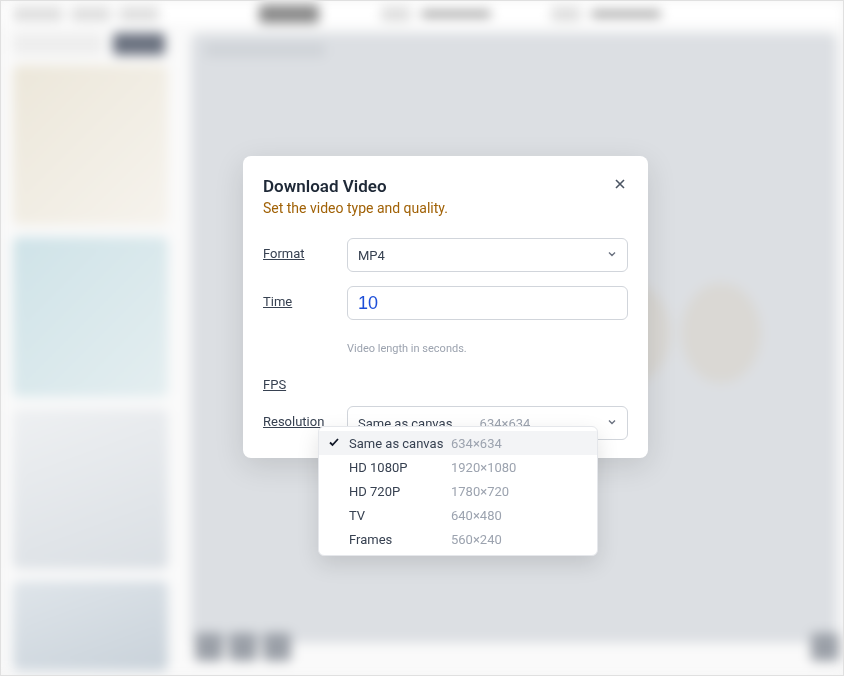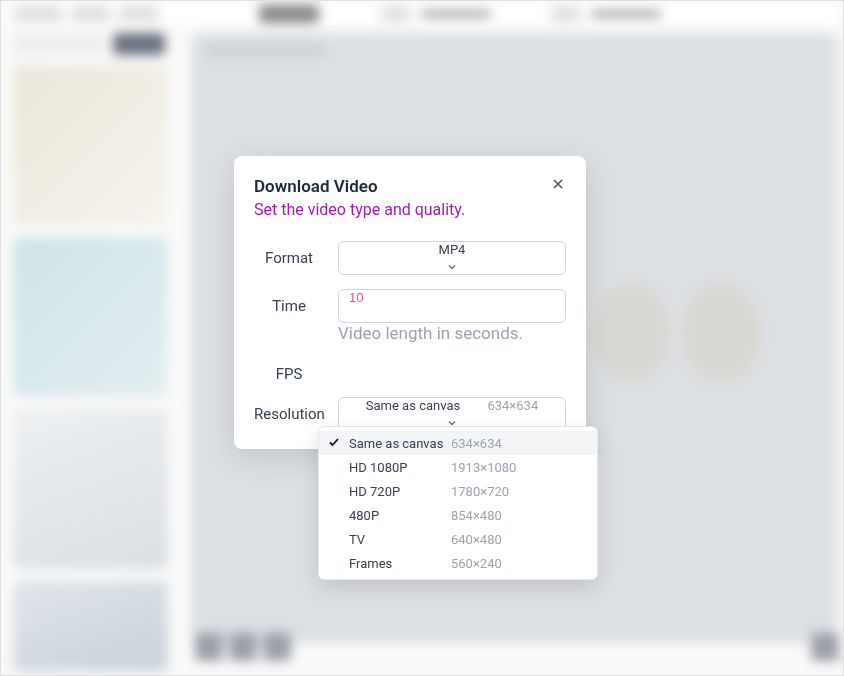--- a/index.html
+++ b/index.html
@@ -77,40 +77,40 @@
       position: absolute;
       width: 28px; height: 28px;
       background: #9ba0a8;
       border-radius: 4px;
       bottom: 14px;
     }
 
     .modal {
       position: absolute;
       top: 155px;
-      left: 233px;
-      width: 352px;
+      left: 242px;
+      width: 405px;
       background: #fff;
       border-radius: 8px;
       box-shadow: 0 8px 30px rgba(0,0,0,0.12);
       padding: 20px 20px 18px 20px;
       z-index: 10;
     }
     .modal-header {
       position: relative;
       margin-bottom: 22px;
     }
     .modal-title {
       font-size: 17px;
       font-weight: 600;
       color: #1f2937;
     }
     .modal-subtitle {
-      font-size: 16px;
-      color: #a21caf;
+      font-size: 14px;
+      color: #a16207;
       margin-top: 4px;
     }
     .close-btn {
       position: absolute;
       top: -4px; right: -4px;
       width: 24px; height: 24px;
       background: none;
       border: none;
       color: #4b5563;
       cursor: pointer;
@@ -119,61 +119,61 @@
       justify-content: center;
       font-size: 14px;
     }
     .form-row {
       display: flex;
       align-items: flex-start;
       margin-bottom: 14px;
     }
     .form-label {
       width: 84px;
-      text-align: center;
+      text-align: left;
       padding-right: 14px;
-      font-size: 15px;
+      font-size: 13px;
       color: #374151;
       padding-top: 8px;
       flex-shrink: 0;
+      text-decoration: underline;
     }
     .form-control-wrap {
       flex: 1;
     }
     .select, .input {
       width: 100%;
       height: 34px;
       border: 1px solid #d1d5db;
       border-radius: 6px;
       padding: 0 10px;
       font-size: 13px;
       color: #374151;
       background: #fff;
       display: flex;
       align-items: center;
       position: relative;
-      flex-direction: column;
     }
     .select { cursor: pointer; justify-content: space-between; }
     .chevron {
       color: #6b7280;
       font-size: 10px;
     }
     .input input {
       border: none;
       outline: none;
       width: 100%;
-      font-size: 13px;
-      color: #ec4899;
+      font-size: 18px;
+      color: #1d4ed8;
       background: transparent;
     }
     .hint {
-      font-size: 17px;
+      font-size: 11px;
       color: #9ca3af;
-      margin-top: 0;
+      margin-top: 22px;
     }
     .select-value-label { color: #374151; }
     .select-value-dim { color: #9ca3af; margin-left: 24px; }
 
     .dropdown {
       position: absolute;
       top: 425px;
       left: 317px;
       width: 280px;
       background: #fff;
@@ -294,31 +294,27 @@
 <div class="dropdown" id="resolution-dropdown">
     <div class="opt selected">
       <span class="check"><svg width="12" height="12" viewBox="0 0 12 12" fill="none" stroke="currentColor" stroke-width="1.8">
           <path d="M2 6.5l2.5 2.5L10 3"></path>
         </svg></span>
       <span class="opt-label">Same as canvas</span>
       <span class="opt-dim">634×634</span>
     </div>
     <div class="opt">
       <span class="opt-label">HD 1080P</span>
-      <span class="opt-dim">1913×1080</span>
+      <span class="opt-dim">1920×1080</span>
     </div>
     <div class="opt">
       <span class="opt-label">HD 720P</span>
       <span class="opt-dim">1780×720</span>
     </div>
     <div class="opt">
-      <span class="opt-label">480P</span>
-      <span class="opt-dim">854×480</span>
-    </div>
-    <div class="opt">
       <span class="opt-label">TV</span>
       <span class="opt-dim">640×480</span>
     </div>
     <div class="opt">
       <span class="opt-label">Frames</span>
       <span class="opt-dim">560×240</span>
     </div>
   </div>
 
 </body></html>

